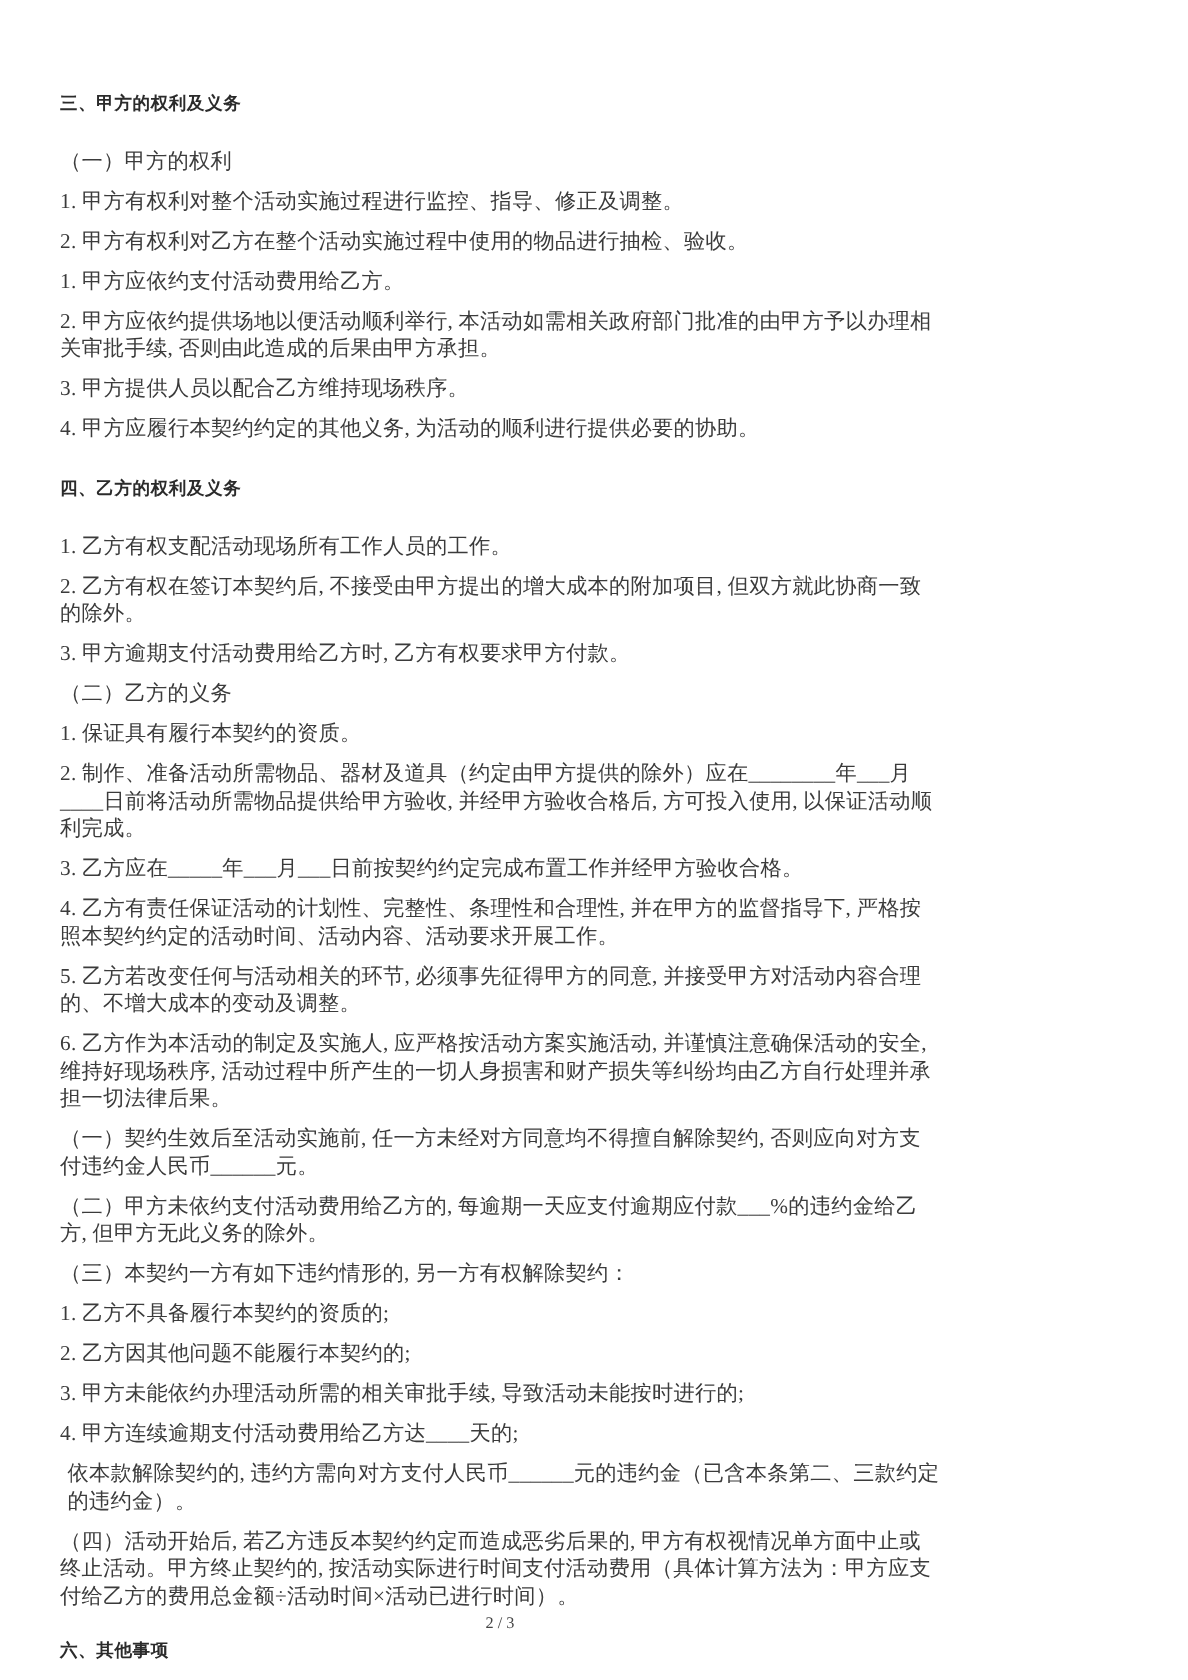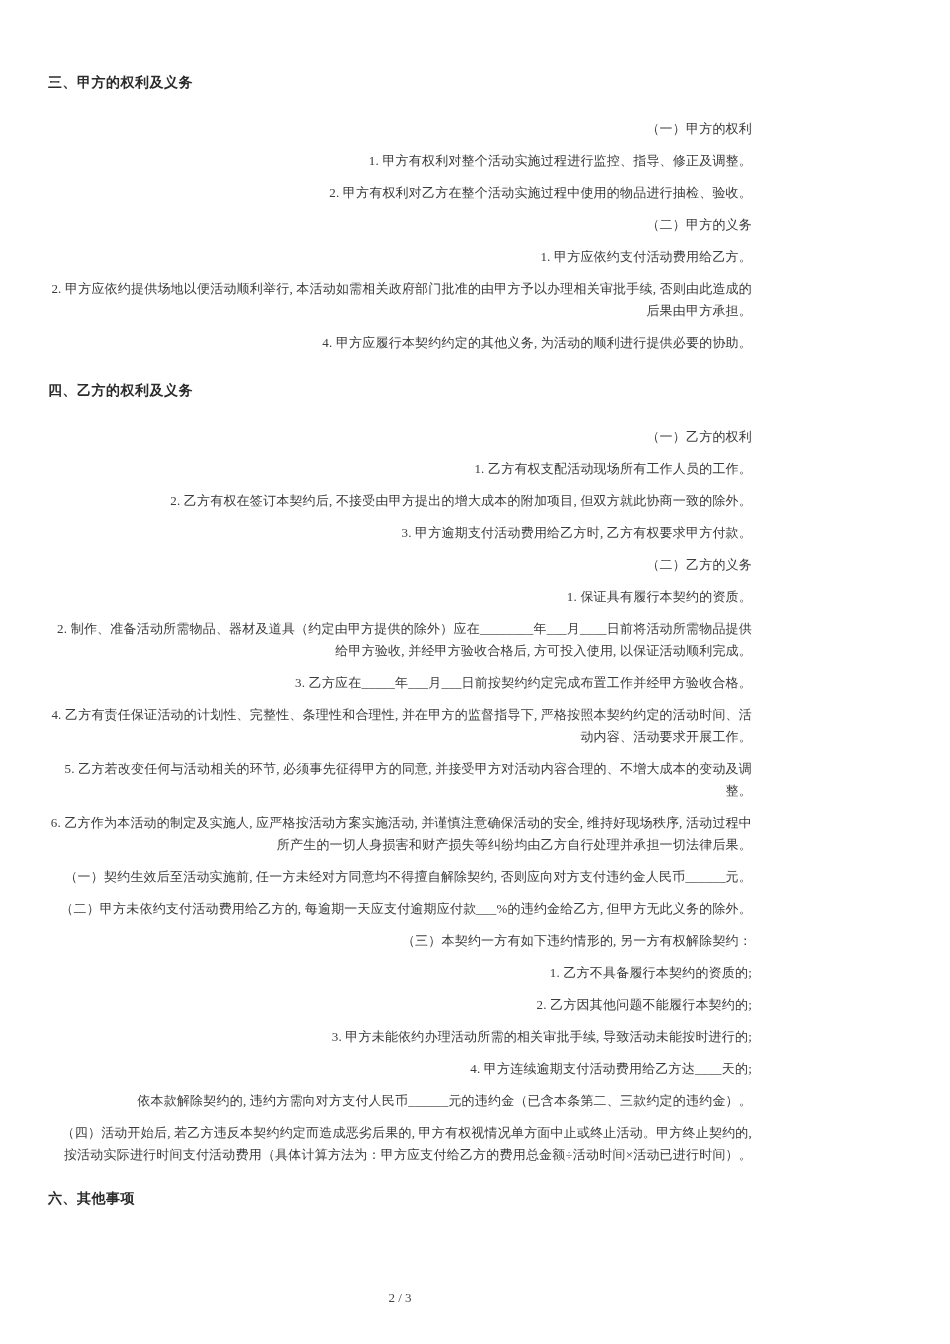--- a/index.html
+++ b/index.html
@@ -24,25 +24,24 @@
     font-size: 14px;
     font-weight: bold;
     color: #2b2b2b;
     line-height: 16px;
     margin: 28px 0 28px 0;
     letter-spacing: 0.5px;
   }
   h2.sec-first { margin-top: 0; }
   h2.sec-last  { margin-top: 24px; }
   p.clause {
-    font-size: 13px;
+    font-size: 17px;
     line-height: 22px;
     margin: 0 0 10px 0;
     letter-spacing: 0.2px;
-    text-align: right;
   }
   p.indent-sm { padding-left: 6px; }
   .footer {
     position: absolute;
     left: 0;
     right: 0;
     bottom: 38px;
     text-align: center;
     font-size: 13px;
     color: #444444;
@@ -51,29 +50,28 @@
 </head>
 <body>
 
 <div class="page">
 
   <section>
     <h2 class="sec sec-first">三、甲方的权利及义务</h2>
     <p class="clause">（一）甲方的权利</p>
     <p class="clause">1. 甲方有权利对整个活动实施过程进行监控、指导、修正及调整。</p>
     <p class="clause">2. 甲方有权利对乙方在整个活动实施过程中使用的物品进行抽检、验收。</p>
-    <p class="clause">（二）甲方的义务</p>
     <p class="clause">1. 甲方应依约支付活动费用给乙方。</p>
     <p class="clause">2. 甲方应依约提供场地以便活动顺利举行, 本活动如需相关政府部门批准的由甲方予以办理相关审批手续, 否则由此造成的后果由甲方承担。</p>
+    <p class="clause">3. 甲方提供人员以配合乙方维持现场秩序。</p>
     <p class="clause">4. 甲方应履行本契约约定的其他义务, 为活动的顺利进行提供必要的协助。</p>
   </section>
 
   <section>
     <h2 class="sec">四、乙方的权利及义务</h2>
-    <p class="clause">（一）乙方的权利</p>
     <p class="clause">1. 乙方有权支配活动现场所有工作人员的工作。</p>
     <p class="clause">2. 乙方有权在签订本契约后, 不接受由甲方提出的增大成本的附加项目, 但双方就此协商一致的除外。</p>
     <p class="clause">3. 甲方逾期支付活动费用给乙方时, 乙方有权要求甲方付款。</p>
     <p class="clause">（二）乙方的义务</p>
     <p class="clause">1. 保证具有履行本契约的资质。</p>
     <p class="clause">2. 制作、准备活动所需物品、器材及道具（约定由甲方提供的除外）应在________年___月____日前将活动所需物品提供给甲方验收, 并经甲方验收合格后, 方可投入使用, 以保证活动顺利完成。</p>
     <p class="clause">3. 乙方应在_____年___月___日前按契约约定完成布置工作并经甲方验收合格。</p>
     <p class="clause">4. 乙方有责任保证活动的计划性、完整性、条理性和合理性, 并在甲方的监督指导下, 严格按照本契约约定的活动时间、活动内容、活动要求开展工作。</p>
     <p class="clause">5. 乙方若改变任何与活动相关的环节, 必须事先征得甲方的同意, 并接受甲方对活动内容合理的、不增大成本的变动及调整。</p>
     <p class="clause">6. 乙方作为本活动的制定及实施人, 应严格按活动方案实施活动, 并谨慎注意确保活动的安全, 维持好现场秩序, 活动过程中所产生的一切人身损害和财产损失等纠纷均由乙方自行处理并承担一切法律后果。</p>

